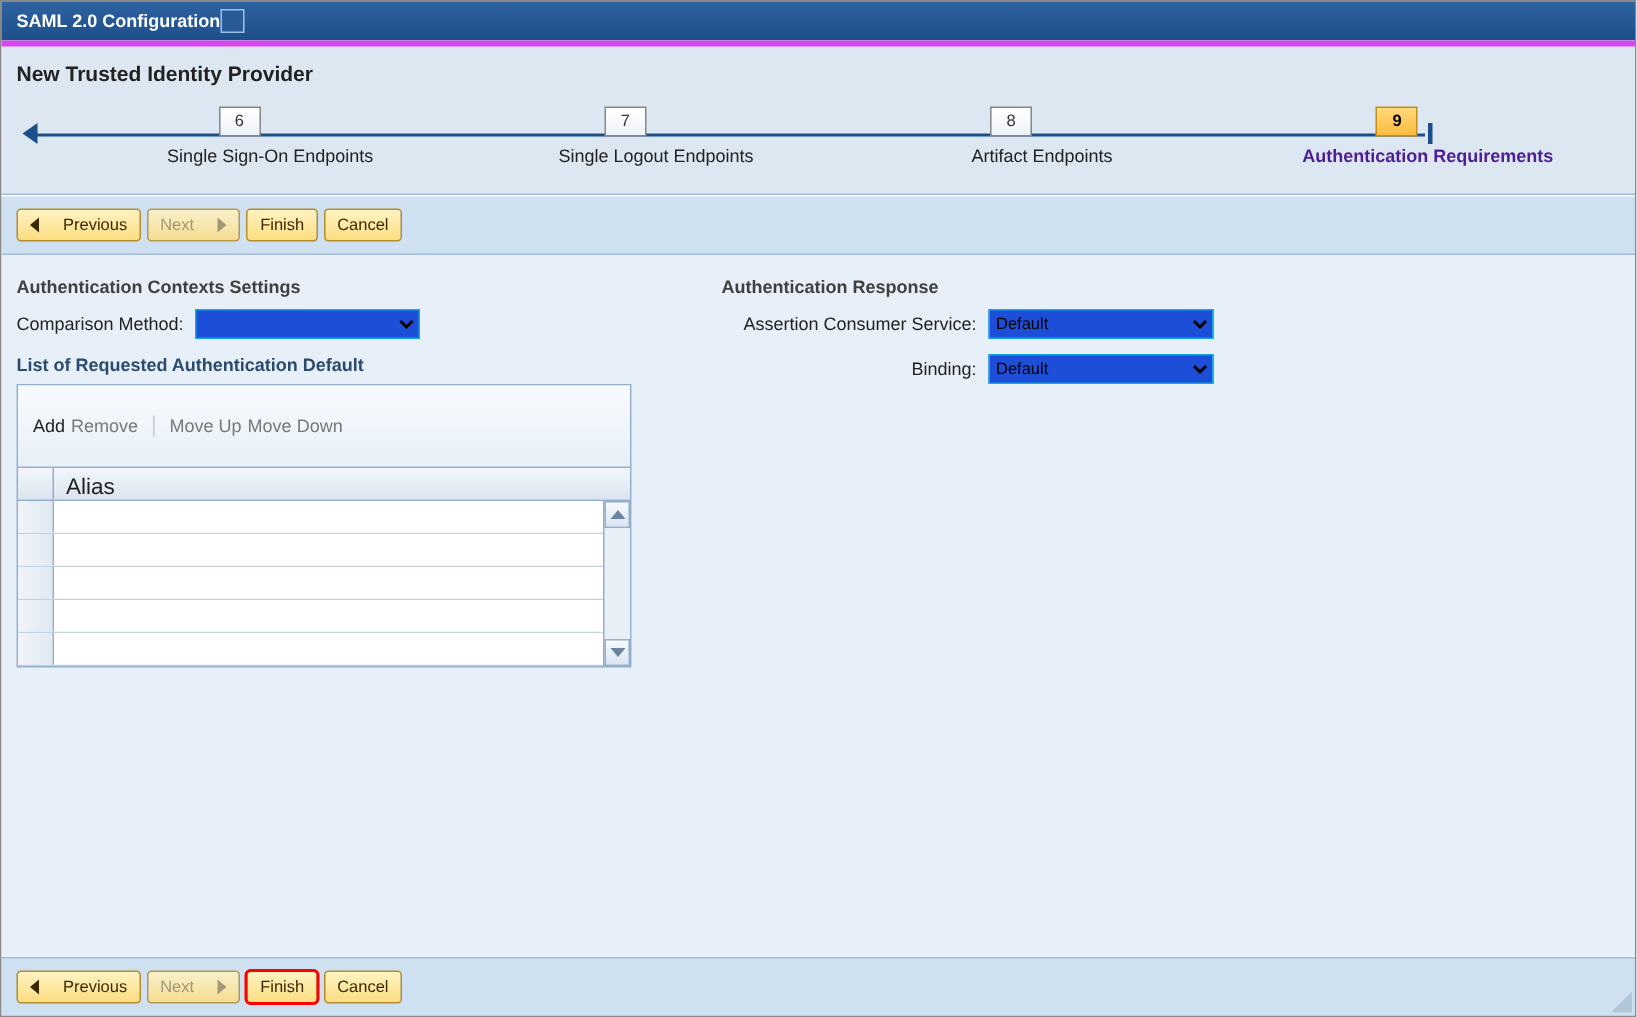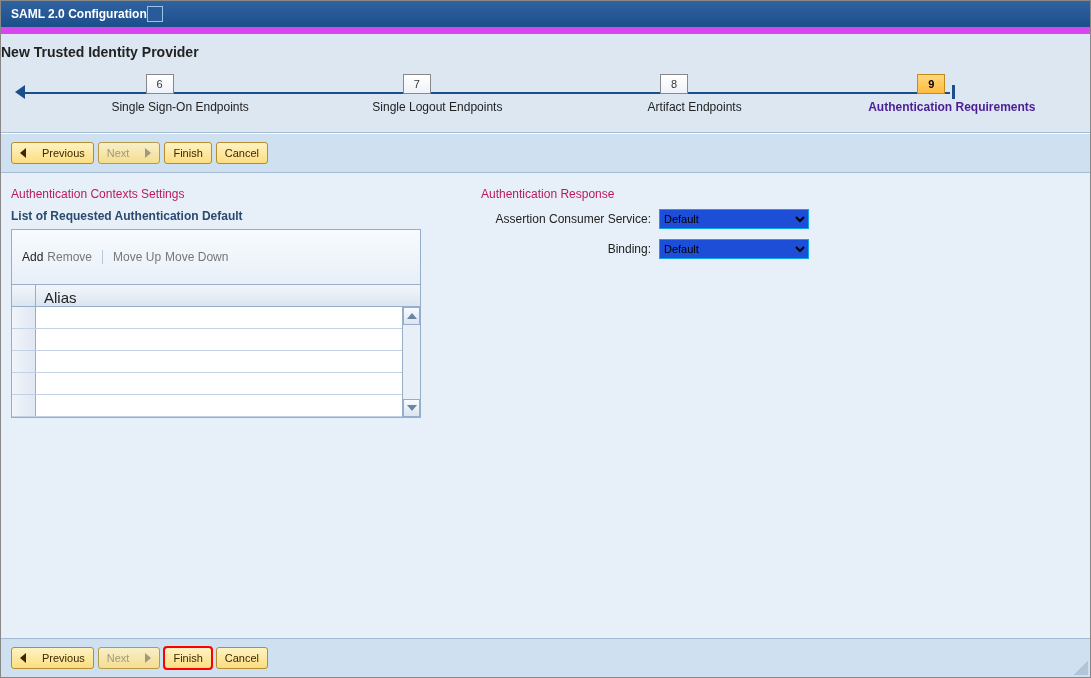--- a/index.html
+++ b/index.html
@@ -29,24 +29,24 @@
     padding: 0 6px 0 10px;
     font-weight: bold;
   }
   .titlebar .max-icon {
     width: 16px; height: 16px;
     border: 1px solid #9cc4e8;
     background: #2a5b98;
   }
   .subtitle-row {
     background: #dce7f2;
-    padding: 10px 10px 4px 0;
+    padding: 10px 10px 4px 10px;
     font-weight: bold;
     font-size: 14px;
-    border-top: 7px solid #d946ef;
+    border-top: 4px solid #d946ef;
   }
   .roadmap {
     background: #dce7f2;
     padding: 10px 0 18px 0;
     position: relative;
     border-bottom: 1px solid #a5bdd4;
   }
   .roadmap-line {
     position: absolute;
     top: 28px;
@@ -153,22 +153,22 @@
   .content {
     flex: 1;
     background: #e7f0f8;
     display: flex;
     padding: 14px 10px;
     gap: 40px;
   }
   .col { flex: 1; }
   .col-left { max-width: 430px; }
   .section-head {
-    font-weight: normal;
-    color: #be185d;
+    font-weight: bold;
+    color: #404040;
     margin-bottom: 8px;
   }
   .field-row {
     display: flex;
     align-items: center;
     gap: 8px;
     margin-bottom: 10px;
     font-size: 12px;
   }
   .field-row label {
@@ -325,20 +325,26 @@
     </div>
     <div class="btn">
       <span>Cancel</span>
     </div>
   </div>
 
   <div class="content">
 
     <div class="col col-left">
       <div class="section-head">Authentication Contexts Settings</div>
+      <div class="field-row">
+        <label>Comparison Method:</label>
+        <select>
+          <option></option>
+        </select>
+      </div>
       <div class="subhead">List of Requested Authentication Default</div>
 
       <div class="list-box">
         <div class="list-toolbar">
           <span class="active">Add</span>
           <span>Remove</span>
           <span class="sep"></span>
           <span>Move Up</span>
           <span>Move Down</span>
         </div>

